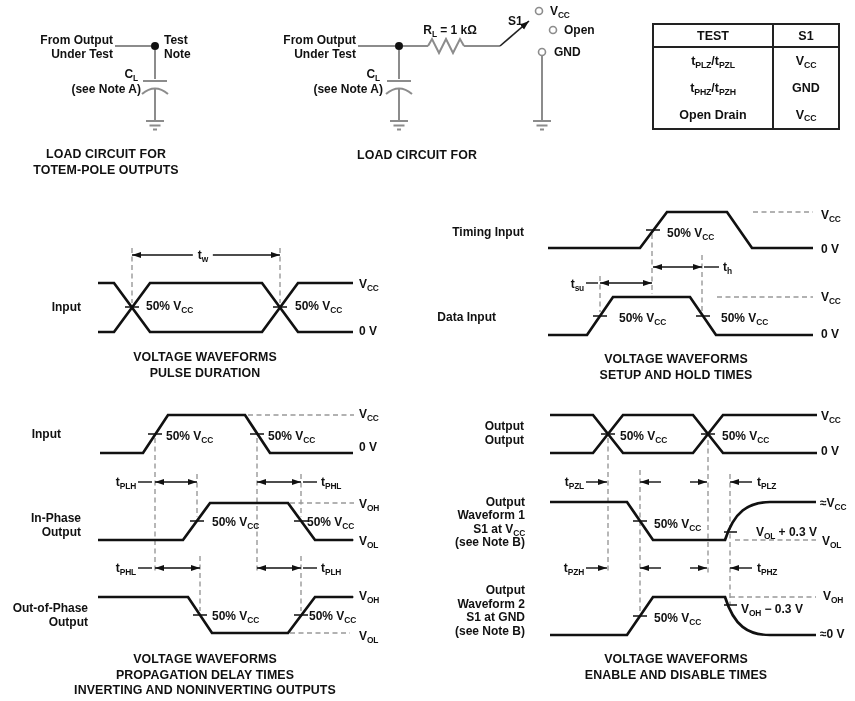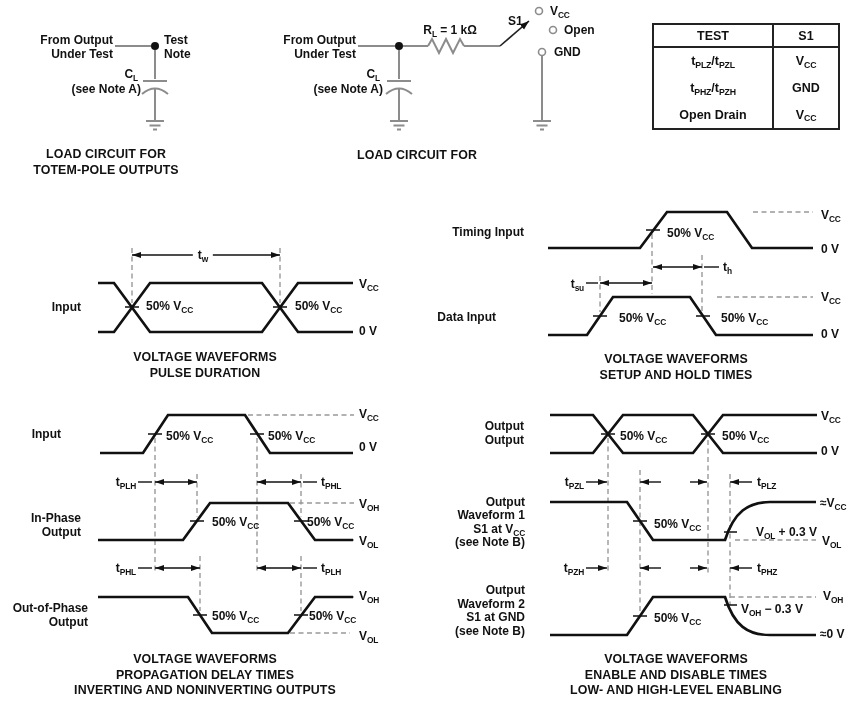--- a/index.html
+++ b/index.html
@@ -227,15 +227,14 @@
 <div class="lbl r" style="left:525px;top:590px">Output</div>
 <div class="lbl r" style="left:525px;top:604px">Waveform 2</div>
 <div class="lbl r" style="left:525px;top:617px">S1 at GND</div>
 <div class="lbl r" style="left:525px;top:631px">(see Note B)</div>
 <div class="lbl l" style="left:654px;top:618px">50% V<sub>CC</sub></div>
 <div class="lbl l" style="left:741px;top:609px">V<sub>OH</sub> − 0.3 V</div>
 <div class="lbl l" style="left:823px;top:596px">V<sub>OH</sub></div>
 <div class="lbl l" style="left:820px;top:634px">≈0 V</div>
 <div class="lbl c cap" style="left:676px;top:660px">VOLTAGE WAVEFORMS</div>
 <div class="lbl c cap" style="left:676px;top:676px">ENABLE AND DISABLE TIMES</div>
-<div class="lbl c cap" style="left:676px;top:691px">LOW- AND HIGH-LEVEL ENABLING</div>
 
 </div>
 
 </body></html>

